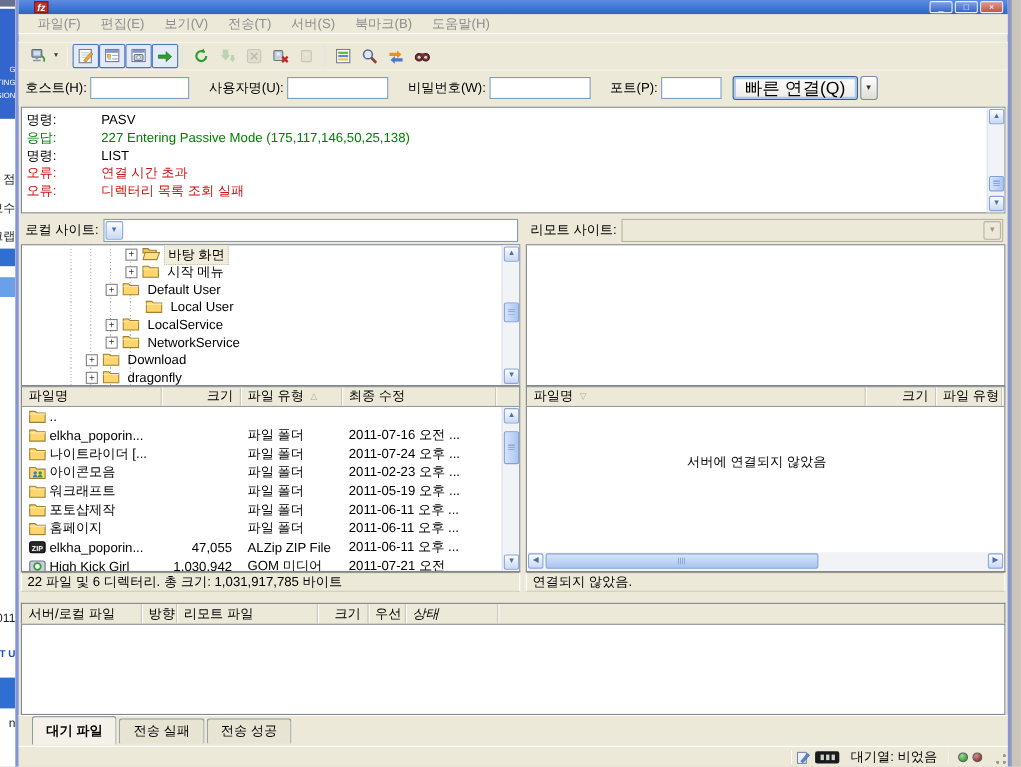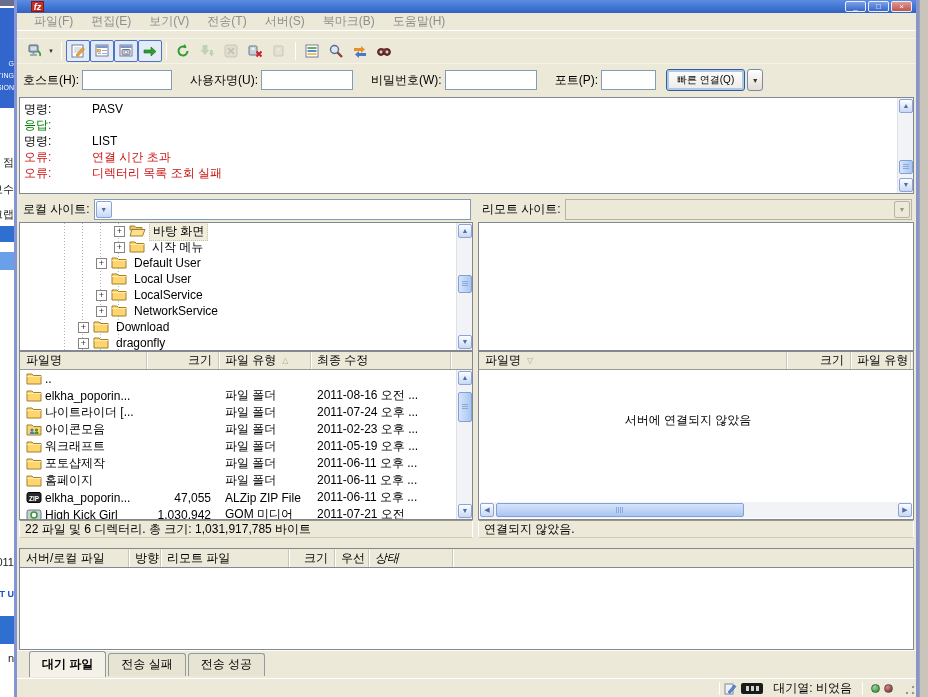--- a/index.html
+++ b/index.html
@@ -54,21 +54,21 @@
   .tb-btn svg{display:block;}
   
   .quickbar{position:absolute;left:0;top:63px;width:899px;height:33px;background:var(--beige);
     display:flex;align-items:center;padding-left:6px;border-top:1px solid #f6f4ea;}
   .qc-label{white-space:nowrap;margin-right:3px;}
   .qc-input{height:20px;border:1px solid #7f9db9;background:#fff;font-size:12px;padding:0 3px;
     font-family:inherit;}
   .qc-gap{flex:none;}
   .qc-btn{height:22px;padding:0 10px;margin-left:10px;border:1px solid #355d93;border-radius:3px;
     background:linear-gradient(180deg,#fefefe,#ecebe5);box-shadow:inset 0 0 0 2px #aec8ec;
-    font-size:10px;font-family:inherit;white-space:nowrap;}
+    font-size:16px;font-family:inherit;white-space:nowrap;}
   .qc-drop{width:16px;height:22px;margin-left:2px;border:1px solid #7a8aa8;border-radius:3px;
     background:linear-gradient(180deg,#fefefe,#e0ddd2);font-size:7px;color:#333;}
   
   .logpane{position:absolute;left:2px;top:97px;width:895px;height:97px;background:#fff;
     border:1px solid #828790;display:flex;}
   .log-lines{flex:1;padding:3px 0 0 4px;overflow:hidden;}
   .log-line{display:flex;height:16px;line-height:16px;white-space:nowrap;}
   .log-label{width:68px;flex:none;}
   .log-line.command{color:#000;}
   .log-line.response{color:#008000;}
@@ -352,20 +352,21 @@
   </div>
 
   <div class="logpane">
     <div class="log-lines" id="log-lines">
         <div class="log-line command">
           <span class="log-label">명령:</span>
           <span>PASV</span>
         </div>
         <div class="log-line response">
           <span class="log-label">응답:</span>
+          <span>227 Entering Passive Mode (175,117,146,50,25,138)</span>
         </div>
         <div class="log-line command">
           <span class="log-label">명령:</span>
           <span>LIST</span>
         </div>
         <div class="log-line error">
           <span class="log-label">오류:</span>
           <span>연결 시간 초과</span>
         </div>
         <div class="log-line error">
@@ -416,21 +417,21 @@
           <div class="tree-row" style="padding-left: 76px;">
             <span class="expander">+</span>
             <span class="ficon">
               <svg width="16" height="13" viewBox="0 0 16 13">
                 <path d="M1 2h5l1.5 1.5H15V12H1z" fill="#ffd66e" stroke="#a08030"></path>
                 <path d="M1 4.5h14" stroke="#ffeaa8"></path>
               </svg>
             </span>
             <span class="tree-label">Default User</span>
           </div>
-          <div class="tree-row" style="padding-left: 76px;">
+          <div class="tree-row" style="padding-left: 97px;">
             <span class="exp-none"></span>
             <span class="ficon">
               <svg width="16" height="13" viewBox="0 0 16 13">
                 <path d="M1 2h5l1.5 1.5H15V12H1z" fill="#ffd66e" stroke="#a08030"></path>
                 <path d="M1 4.5h14" stroke="#ffeaa8"></path>
               </svg>
             </span>
             <span class="tree-label">Local User</span>
           </div>
           <div class="tree-row" style="padding-left: 76px;">
@@ -516,21 +517,21 @@
               <span class="ficon">
                 <svg width="16" height="13" viewBox="0 0 16 13">
                   <path d="M1 2h5l1.5 1.5H15V12H1z" fill="#ffd66e" stroke="#a08030"></path>
                   <path d="M1 4.5h14" stroke="#ffeaa8"></path>
                 </svg>
               </span>
               <span>elkha_poporin...</span>
             </div>
             <div class="fcell right" style="width: 72px;"></div>
             <div class="fcell" style="width: 92px;">파일 폴더</div>
-            <div class="fcell" style="width: 140px;">2011-08-16 오전 ...</div>
+            <div class="fcell" style="width: 140px;">2011-07-16 오전 ...</div>
           </div>
           <div class="frow">
             <div class="fcell" style="width: 127px;">
               <span class="ficon">
                 <svg width="16" height="13" viewBox="0 0 16 13">
                   <path d="M1 2h5l1.5 1.5H15V12H1z" fill="#ffd66e" stroke="#a08030"></path>
                   <path d="M1 4.5h14" stroke="#ffeaa8"></path>
                 </svg>
               </span>
               <span>나이트라이더 [...</span>

